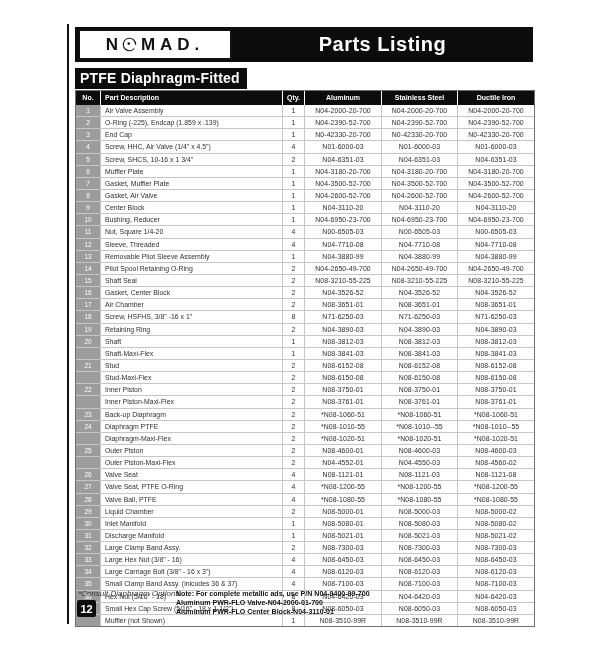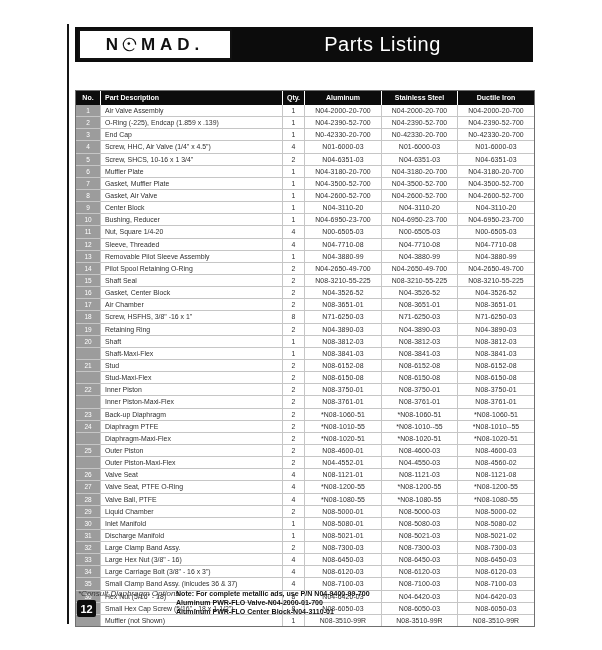--- a/index.html
+++ b/index.html
@@ -13,21 +13,21 @@
   .header-bar{position:absolute;left:75px;top:27px;width:458px;height:35px;background:#0c0c0c;display:flex;align-items:center;}
   .logo-box{
     margin-left:3px;width:150px;height:27px;background:#ffffff;border:2px solid #111;
     display:flex;align-items:center;justify-content:center;gap:0;
   }
   .logo-letter{font-weight:bold;font-size:17px;letter-spacing:5px;color:#111;line-height:1;}
   .logo-letter.first{margin-right:3px;letter-spacing:0;}
   .logo-o{width:15px;height:15px;margin:0 4px 0 1px;position:relative;display:inline-block;}
   .logo-o svg{display:block;}
   .header-title-area{flex:1;display:flex;align-items:center;justify-content:center;}
-  .header-title{color:#ffffff;font-weight:normal;font-size:20px;letter-spacing:.5px;}
+  .header-title{color:#ffffff;font-weight:bold;font-size:20px;letter-spacing:.5px;}
 
   
   .section-label{
     position:absolute;left:75px;top:68px;background:#0c0c0c;color:#ffffff;
     font-weight:bold;font-size:14px;padding:2px 7px 3px 5px;letter-spacing:.2px;
   }
 
   
   .parts-table{position:absolute;left:75px;top:90px;width:458px;border:1px solid #6f6f6f;background:#fff;}
   .thead{display:grid;grid-template-columns:25px 182px 22px 77px 76px 76px;}
@@ -77,20 +77,21 @@
           <circle cx="6.8" cy="6.6" r="1.3" fill="#111"></circle>
         </svg>
       </span>
       <span class="logo-letter">MAD.</span>
     </div>
     <div class="header-title-area">
       <span class="header-title">Parts Listing</span>
     </div>
   </div>
 
+  <div class="section-label">PTFE Diaphragm-Fitted</div>
 
   <div class="parts-table">
     <div class="thead">
       <div class="hcell">No.</div>
       <div class="hcell h-desc">Part Description</div>
       <div class="hcell">Qty.</div>
       <div class="hcell">Aluminum</div>
       <div class="hcell">Stainless Steel</div>
       <div class="hcell">Ductile Iron</div>
     </div>

